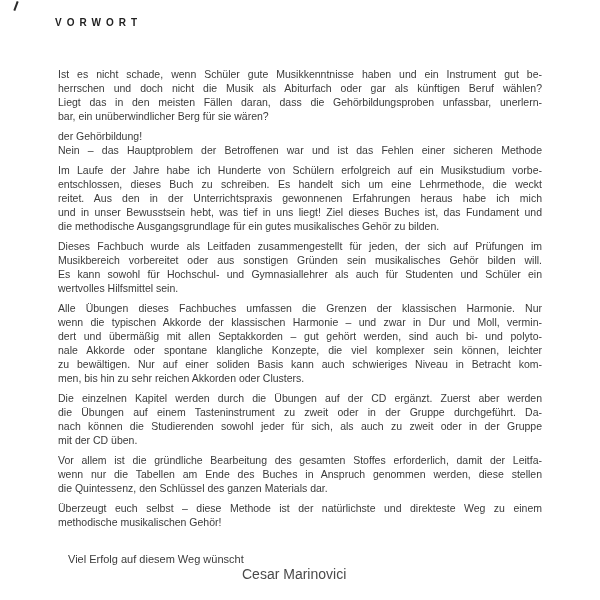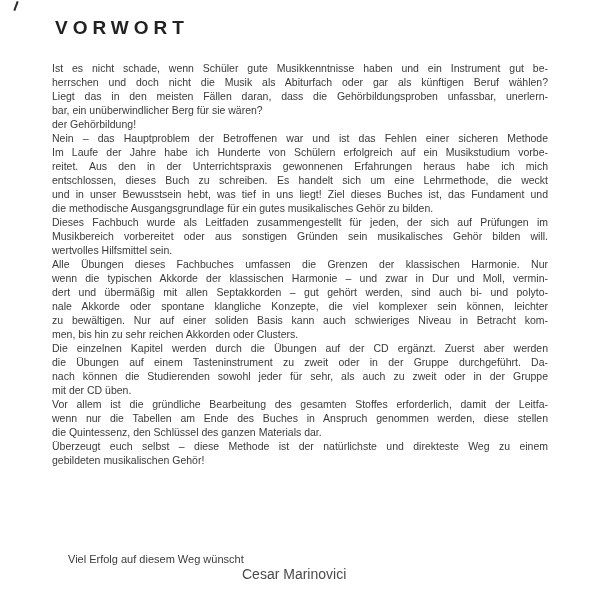--- a/index.html
+++ b/index.html
@@ -16,30 +16,30 @@
   }
   .scan-artifact {
     position: absolute; left: 15px; top: 1px;
     width: 2px; height: 10px;
     background: #2a2a2a;
     transform: rotate(20deg);
   }
   .title {
     position: absolute; left: 55px; top: 17px;
     margin: 0;
-    font-size: 19px;
+    font-size: 10px;
     font-weight: bold;
     letter-spacing: 5px;
     color: #222222;
   }
   .body-text {
     position: absolute; left: 52px; top: 61px;
     width: 496px;
   }
-  .paragraph { margin: 0; }
+  .paragraph { margin: 6px; }
   .line {
     font-size: 10.5px;
     line-height: 14px;
     height: 14px;
     overflow: hidden;
     text-align: justify;
     text-align-last: justify;
     color: #3a3a3a;
   }
   .line.last {
@@ -73,49 +73,50 @@
         <div class="line">herrschen und doch nicht die Musik als Abiturfach oder gar als künftigen Beruf wählen?</div>
         <div class="line">Liegt das in den meisten Fällen daran, dass die Gehörbildungsproben unfassbar, unerlern-</div>
         <div class="line last">bar, ein unüberwindlicher Berg für sie wären?</div>
       </div>
       <div class="paragraph">
         <div class="line last">der Gehörbildung!</div>
         <div class="line">Nein – das Hauptproblem der Betroffenen war und ist das Fehlen einer sicheren Methode</div>
       </div>
       <div class="paragraph">
         <div class="line">Im Laufe der Jahre habe ich Hunderte von Schülern erfolgreich auf ein Musikstudium vorbe-</div>
+        <div class="line">entschlossen, dieses Buch zu schreiben. Es handelt sich um eine Lehrmethode, die weckt</div>
         <div class="line">reitet. Aus den in der Unterrichtspraxis gewonnenen Erfahrungen heraus habe ich mich</div>
-        <div class="line">entschlossen, dieses Buch zu schreiben. Es handelt sich um eine Lehrmethode, die weckt</div>
         <div class="line">und in unser Bewusstsein hebt, was tief in uns liegt! Ziel dieses Buches ist, das Fundament und</div>
         <div class="line last">die methodische Ausgangsgrundlage für ein gutes musikalisches Gehör zu bilden.</div>
       </div>
       <div class="paragraph">
         <div class="line">Dieses Fachbuch wurde als Leitfaden zusammengestellt für jeden, der sich auf Prüfungen im</div>
         <div class="line">Musikbereich vorbereitet oder aus sonstigen Gründen sein musikalisches Gehör bilden will.</div>
+        <div class="line">Es kann sowohl für Hochschul- und Gymnasiallehrer als auch für Studenten und Schüler ein</div>
         <div class="line last">wertvolles Hilfsmittel sein.</div>
       </div>
       <div class="paragraph">
         <div class="line">Alle Übungen dieses Fachbuches umfassen die Grenzen der klassischen Harmonie. Nur</div>
         <div class="line">wenn die typischen Akkorde der klassischen Harmonie – und zwar in Dur und Moll, vermin-</div>
         <div class="line">dert und übermäßig mit allen Septakkorden – gut gehört werden, sind auch bi- und polyto-</div>
         <div class="line">nale Akkorde oder spontane klangliche Konzepte, die viel komplexer sein können, leichter</div>
         <div class="line">zu bewältigen. Nur auf einer soliden Basis kann auch schwieriges Niveau in Betracht kom-</div>
         <div class="line last">men, bis hin zu sehr reichen Akkorden oder Clusters.</div>
       </div>
       <div class="paragraph">
         <div class="line">Die einzelnen Kapitel werden durch die Übungen auf der CD ergänzt. Zuerst aber werden</div>
         <div class="line">die Übungen auf einem Tasteninstrument zu zweit oder in der Gruppe durchgeführt. Da-</div>
-        <div class="line">nach können die Studierenden sowohl jeder für sehr, als auch zu zweit oder in der Gruppe</div>
+        <div class="line">nach können die Studierenden sowohl jeder für sich, als auch zu zweit oder in der Gruppe</div>
         <div class="line last">mit der CD üben.</div>
       </div>
       <div class="paragraph">
         <div class="line">Vor allem ist die gründliche Bearbeitung des gesamten Stoffes erforderlich, damit der Leitfa-</div>
         <div class="line">wenn nur die Tabellen am Ende des Buches in Anspruch genommen werden, diese stellen</div>
         <div class="line last">die Quintessenz, den Schlüssel des ganzen Materials dar.</div>
       </div>
       <div class="paragraph">
         <div class="line">Überzeugt euch selbst – diese Methode ist der natürlichste und direkteste Weg zu einem</div>
-        <div class="line last">gebildeten musikalischen Gehör!</div>
+        <div class="line last">methodische musikalischen Gehör!</div>
       </div>
     </div>
   <p class="closing">Viel Erfolg auf diesem Weg wünscht</p>
   <p class="signature">Cesar Marinovici</p>
 </div>
 
 </body></html>

